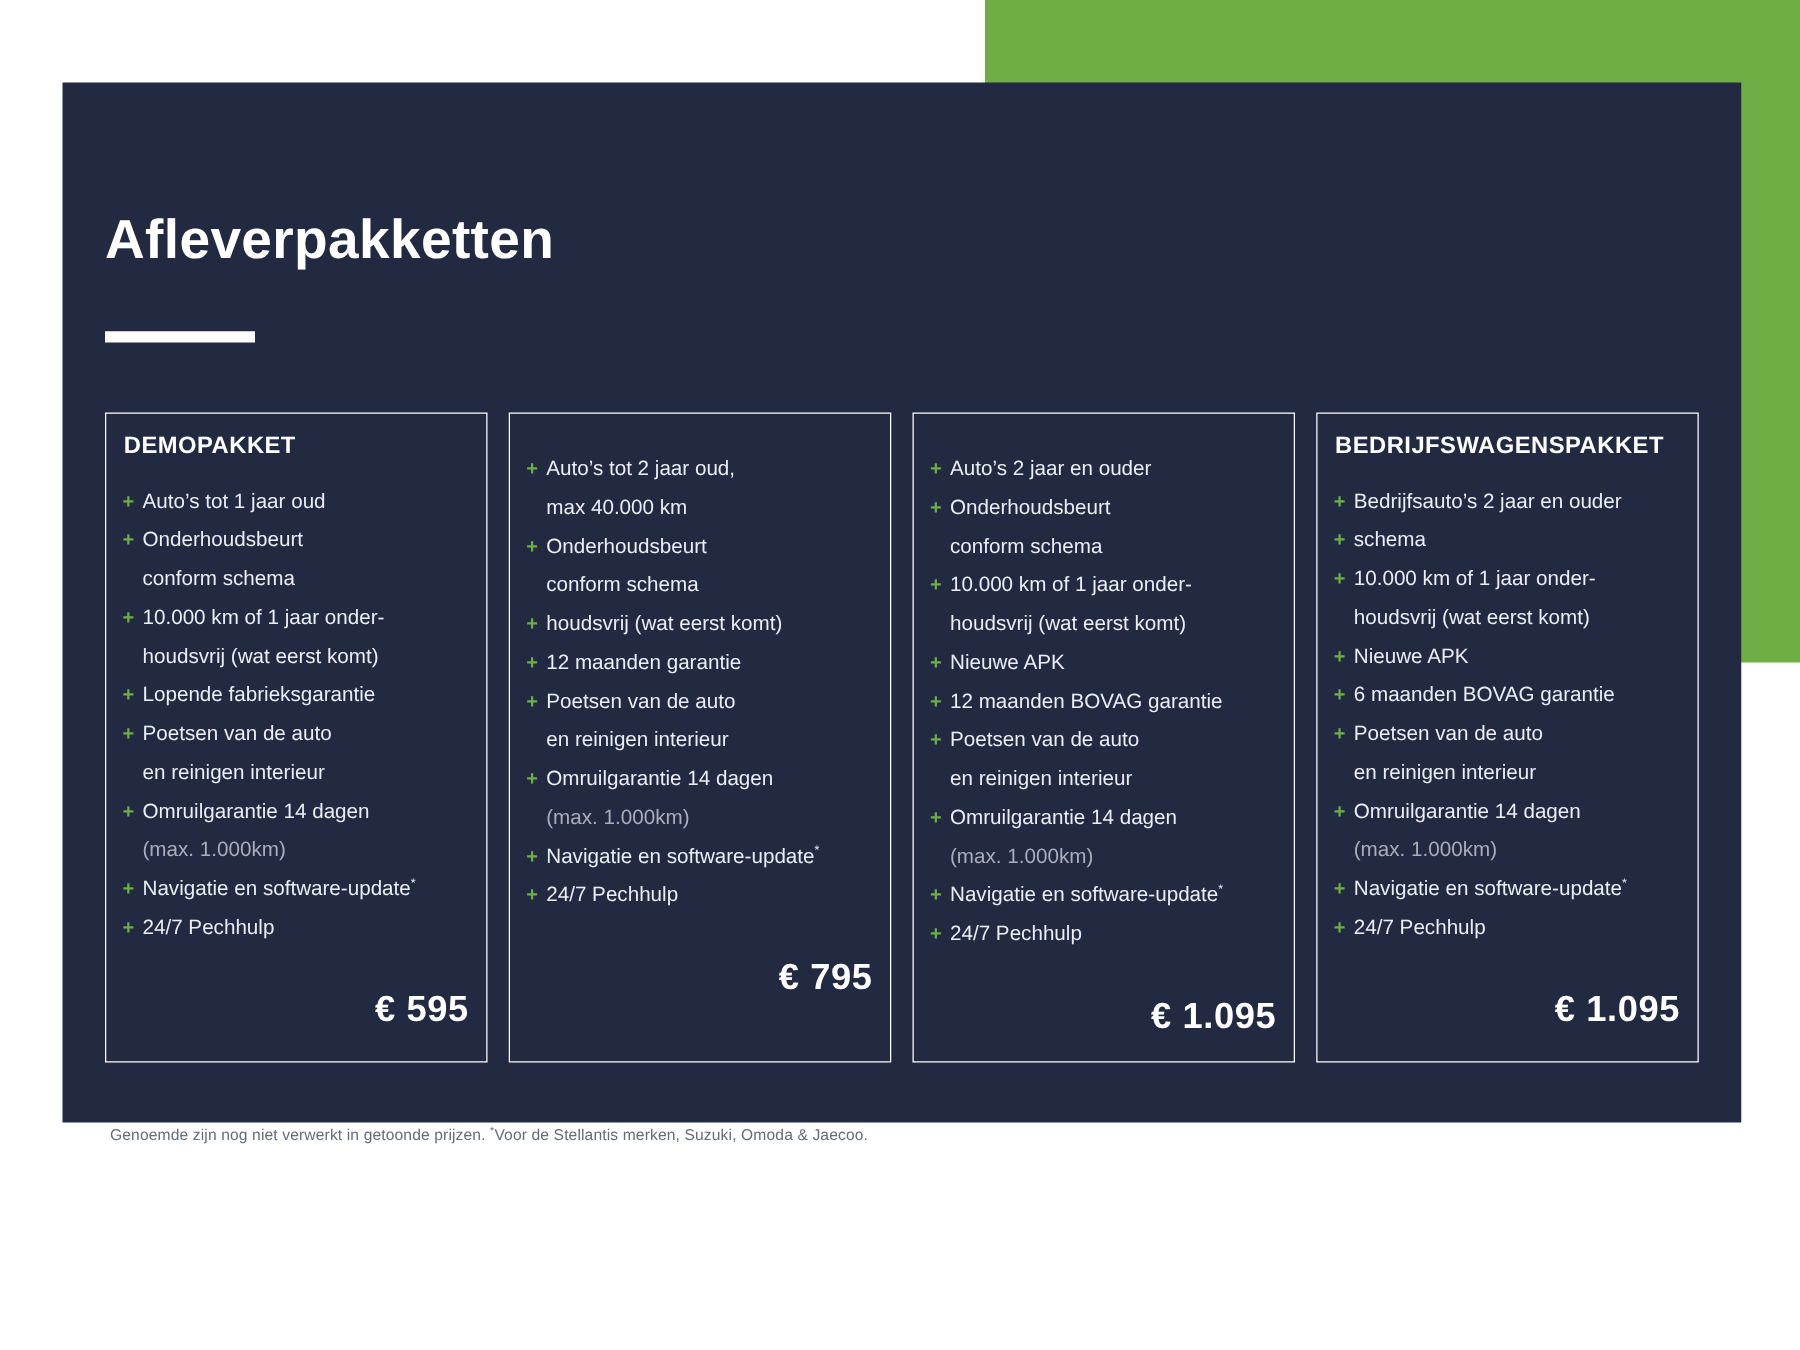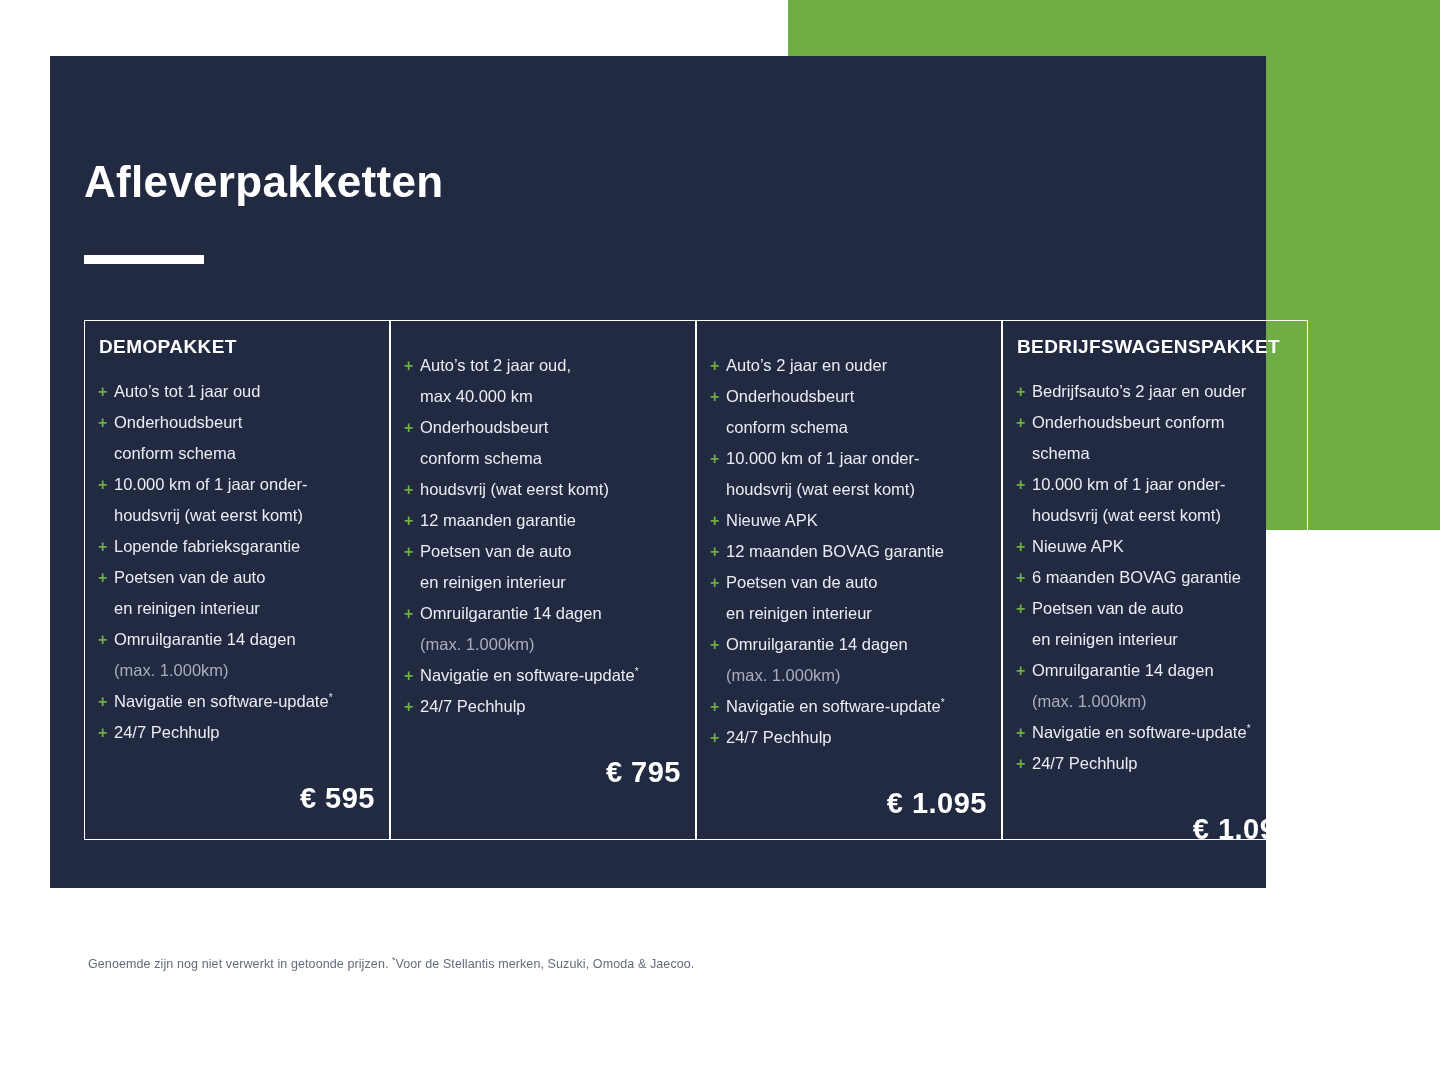--- a/index.html
+++ b/index.html
@@ -14,32 +14,32 @@
   body{
     width:1440px;height:1080px;position:relative;overflow:hidden;
     background:#ffffff;
     font-family:"Liberation Sans","DejaVu Sans",sans-serif;
   }
   .green-block{
     position:absolute;left:788px;top:0;width:652px;height:530px;
     background:var(--green);z-index:1;
   }
   .panel{
-    position:absolute;left:50px;top:56px;width:1216px;height:832px;
+    position:absolute;left:50px;top:66px;width:1343px;height:832px;
     background:var(--navy);z-index:2;
   }
   .title{
     position:absolute;left:34px;top:100px;margin:0;
     color:#fff;font-size:44px;font-weight:bold;letter-spacing:0.3px;line-height:52px;
   }
   .title-bar{
     position:absolute;left:34px;top:199px;width:120px;height:9px;background:#fff;
   }
   .cards{
-    position:absolute;left:34px;top:264px;display:flex;gap:0;
+    position:absolute;left:34px;top:264px;display:flex;gap:17px;
   }
   .card{
     width:306px;height:520px;box-sizing:border-box;
     border:1.5px solid var(--border);
     padding:12px 13px;display:flex;flex-direction:column;
   }
   .card-name{
     color:#fff;font-weight:bold;font-size:19px;letter-spacing:0.4px;
     line-height:24px;margin:2px 0 0 1px;
   }
@@ -50,21 +50,21 @@
     font-weight:bold;font-size:16px;line-height:31px;
   }
   .line{color:var(--body);font-size:16.5px;line-height:31px;white-space:nowrap;}
   .line.muted{color:var(--muted);}
   .line sup{font-size:10px;line-height:0;}
   .card-price{
     margin-top:33px;text-align:right;color:#fff;font-weight:bold;
     font-size:29px;letter-spacing:0.5px;padding-right:1px;line-height:34px;
   }
   .footnote{
-    position:absolute;left:88px;top:956px;margin:0;z-index:2;
+    position:absolute;left:88px;top:900px;margin:0;z-index:2;
     color:var(--footnote);font-size:12.5px;letter-spacing:0.1px;line-height:16px;
   }
   .footnote sup{font-size:8.5px;line-height:0;}
 </style>
 </head>
 <body>
 
 <div class="green-block"></div>
 
 <div class="panel">
@@ -254,21 +254,20 @@
         <div class="card-list">
           <div class="item">
             <span class="plus">+</span>
             <div class="lines">
               <div class="line">Bedrijfsauto’s 2 jaar en ouder</div>
             </div>
           </div>
           <div class="item">
             <span class="plus">+</span>
             <div class="lines">
-              <div class="line">Onderhoudsbeurt conform</div>
               <div class="line">schema</div>
             </div>
           </div>
           <div class="item">
             <span class="plus">+</span>
             <div class="lines">
               <div class="line">10.000 km of 1 jaar onder-</div>
               <div class="line">houdsvrij (wat eerst komt)</div>
             </div>
           </div>

